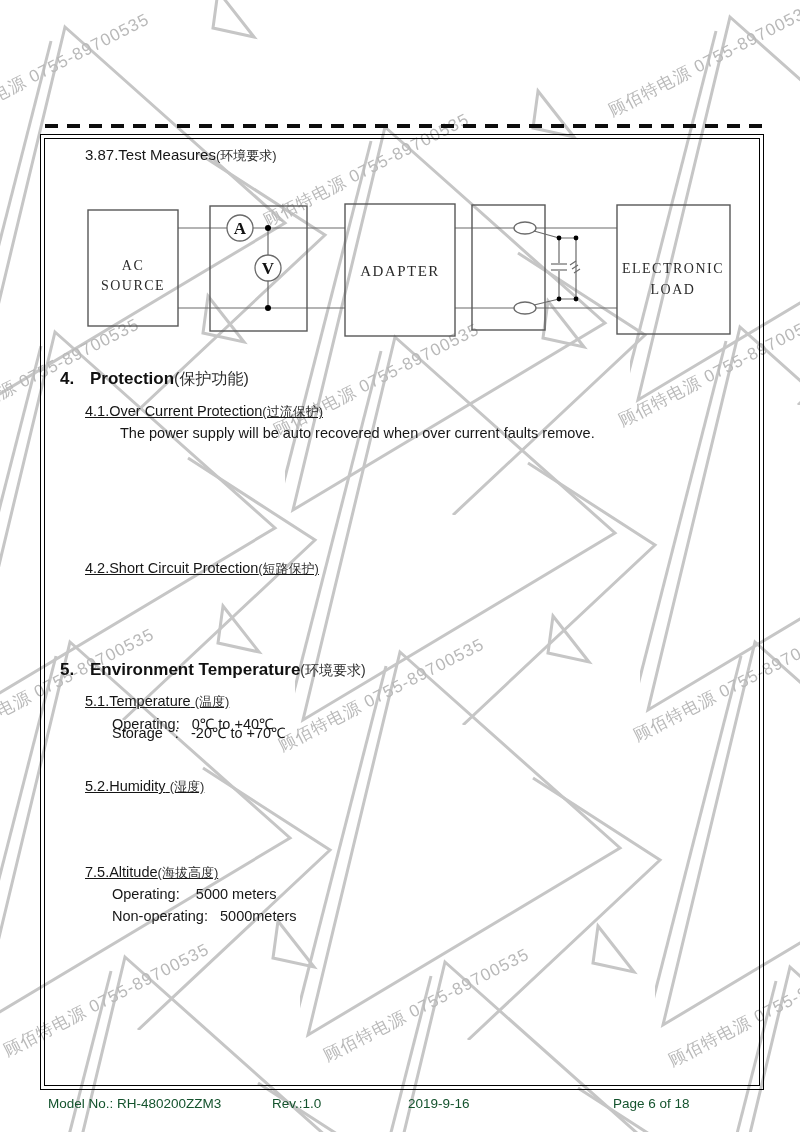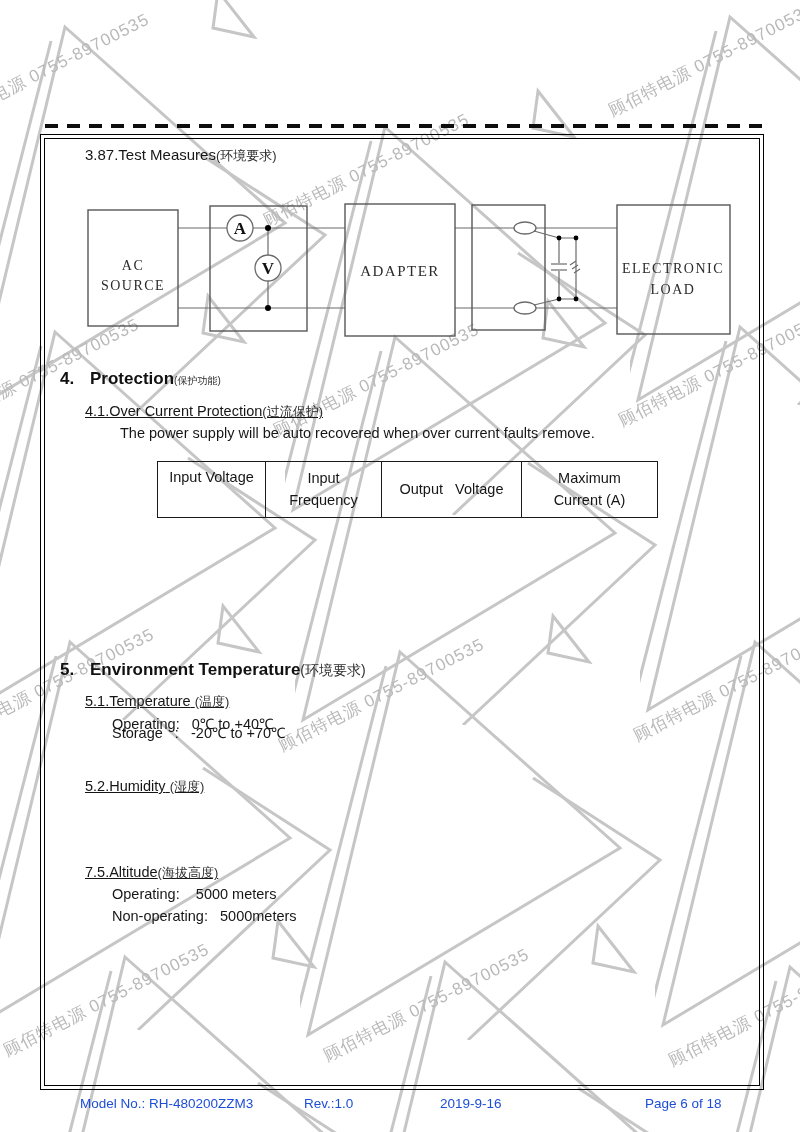--- a/index.html
+++ b/index.html
@@ -52,21 +52,21 @@
   table.spec tr.val td{height:26px;}
   
   .diagram{position:absolute;left:0;top:180px;}
   .blk{fill:none;stroke:#575757;stroke-width:1.4;}
   .wire{stroke:#6a6a6a;stroke-width:1.2;fill:none;}
   .blk-label{font-family:"Liberation Serif", serif;font-size:14px;fill:#2b2b2b;letter-spacing:1.5px;}
   .meter{fill:#fff;stroke:#6a6a6a;stroke-width:1.3;}
   .meter-letter{font-family:"Liberation Serif", serif;font-weight:bold;font-size:17px;fill:#111;}
   .dot{fill:#000;}
   
-  .footer-item{position:absolute;top:1096px;font-size:13.5px;color:#1d4ed8;margin-left:32px;}
+  .footer-item{position:absolute;top:1096px;font-size:13.5px;color:#14532d;}
 </style>
 </head>
 <body>
 
 <svg width="0" height="0" style="position:absolute">
   <defs>
     <g id="wmsym" fill="none" stroke="#c6c6c6" stroke-width="3">
       <path d="M253,6 L289,52 L248,43 Z"></path>
       <path d="M100,42 L320,238 L8,425 Z"></path>
       <path d="M86,56 L-4,408"></path>
@@ -204,47 +204,42 @@
     <circle class="dot" cx="576" cy="58" r="2.4"></circle>
     <circle class="dot" cx="559" cy="119" r="2.4"></circle>
     <circle class="dot" cx="576" cy="119" r="2.4"></circle>
 
     <rect class="blk" x="617" y="25" width="113" height="129"></rect>
     <text class="blk-label" x="673" y="93" text-anchor="middle">ELECTRONIC</text>
     <text class="blk-label" x="673" y="114" text-anchor="middle">LOAD</text>
   </svg>
 
   <div class="abs h-sec" style="left:60px;top:369px">
-    <span class="num">4.</span><span>Protection</span><span class="cn" style="font-size:10px">(保护功能)</span>
+    <span class="num">4.</span><span>Protection</span><span class="cn" style="font-size:16px">(保护功能)</span>
   </div>
 
   <div class="abs sub-label" style="left:85px;top:403px">
     <span>4.1.Over Current Protection</span><span class="cn">(过流保护)</span>
   </div>
   <div class="abs body-line" style="left:120px;top:425px">The power supply will be auto recovered when over current faults remove.</div>
 
   <table class="spec abs" style="left:157px;top:461px">
     <colgroup>
       <col style="width:108px">
         <col style="width:116px">
         <col style="width:140px">
         <col style="width:136px">
     </colgroup>
     <tbody>
-        <tr class="hdr">
-      <td class="top">Input Voltage</td>
-      <td>Input
-Frequency</td>
-      <td>Output   Voltage</td>
-      <td>Maximum
-Current (A)</td>
-    </tr>
   </tbody>
     </table>
 
+  <div class="abs sub-label" style="left:85px;top:560px">
+    <span>4.2.Short Circuit Protection</span><span class="cn">(短路保护)</span>
+  </div>
 
   <div class="abs h-sec" style="left:60px;top:660px">
     <span class="num">5.</span><span>Environment Temperature</span><span class="cn" style="font-size:14px">(环境要求)</span>
   </div>
 
   <div class="abs sub-label" style="left:85px;top:693px">
     <span>5.1.Temperature</span> <span class="cn">(温度)</span>
   </div>
   <div class="abs body-line" style="left:112px;top:713px">Operating:   0℃ to +40℃</div>
   <div class="abs body-line" style="left:112px;top:722px">Storage   :   -20℃ to +70℃</div>

